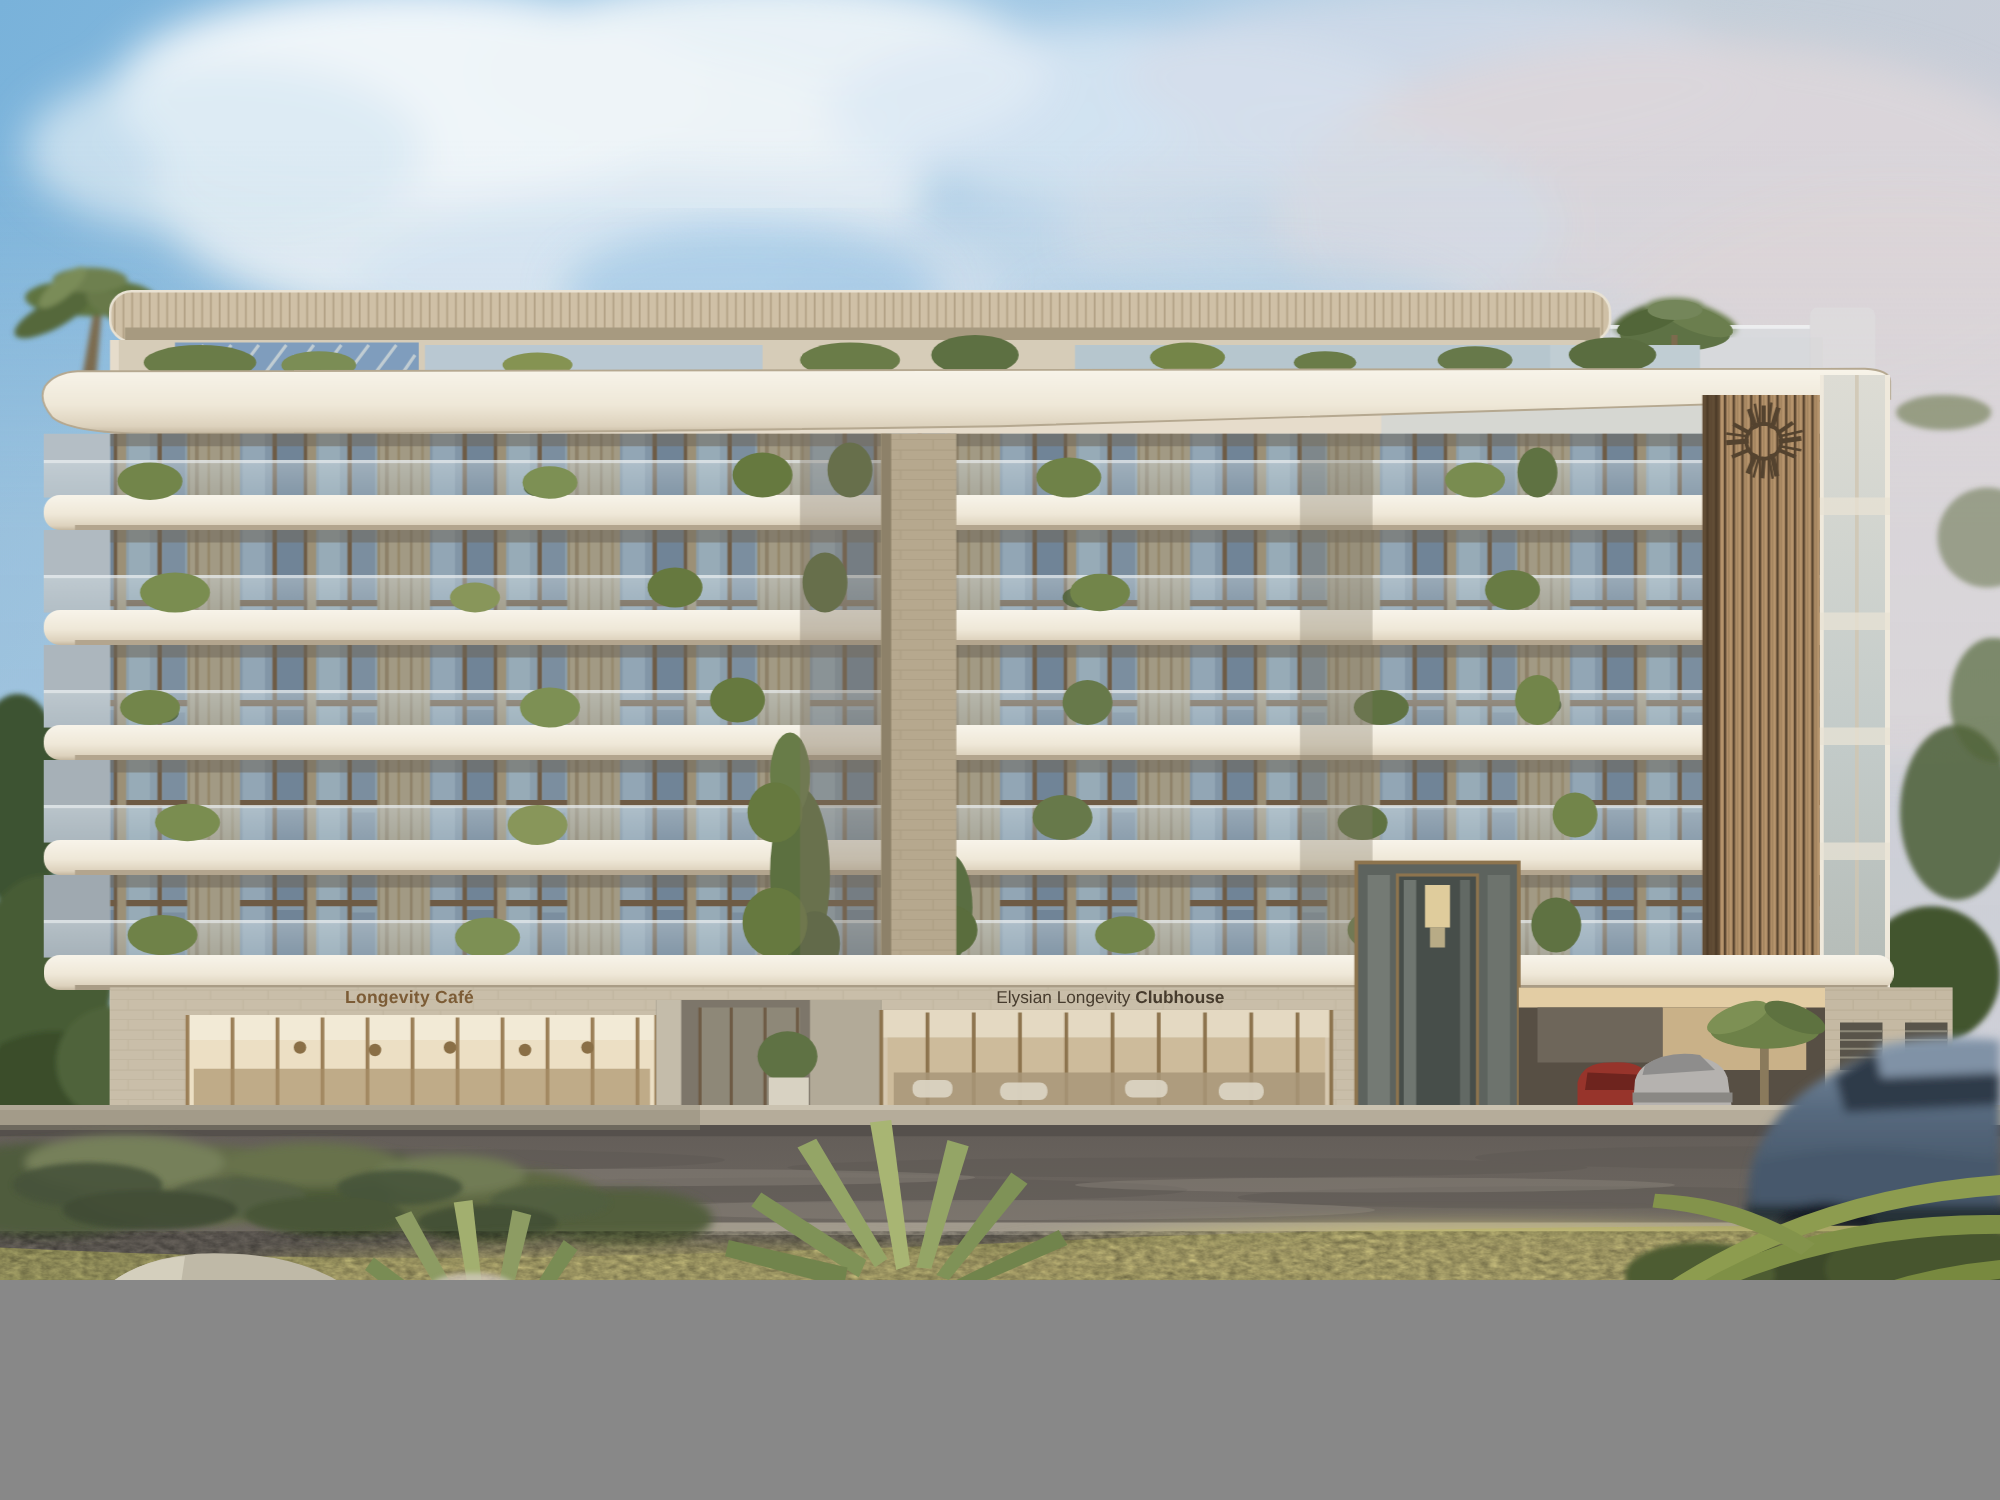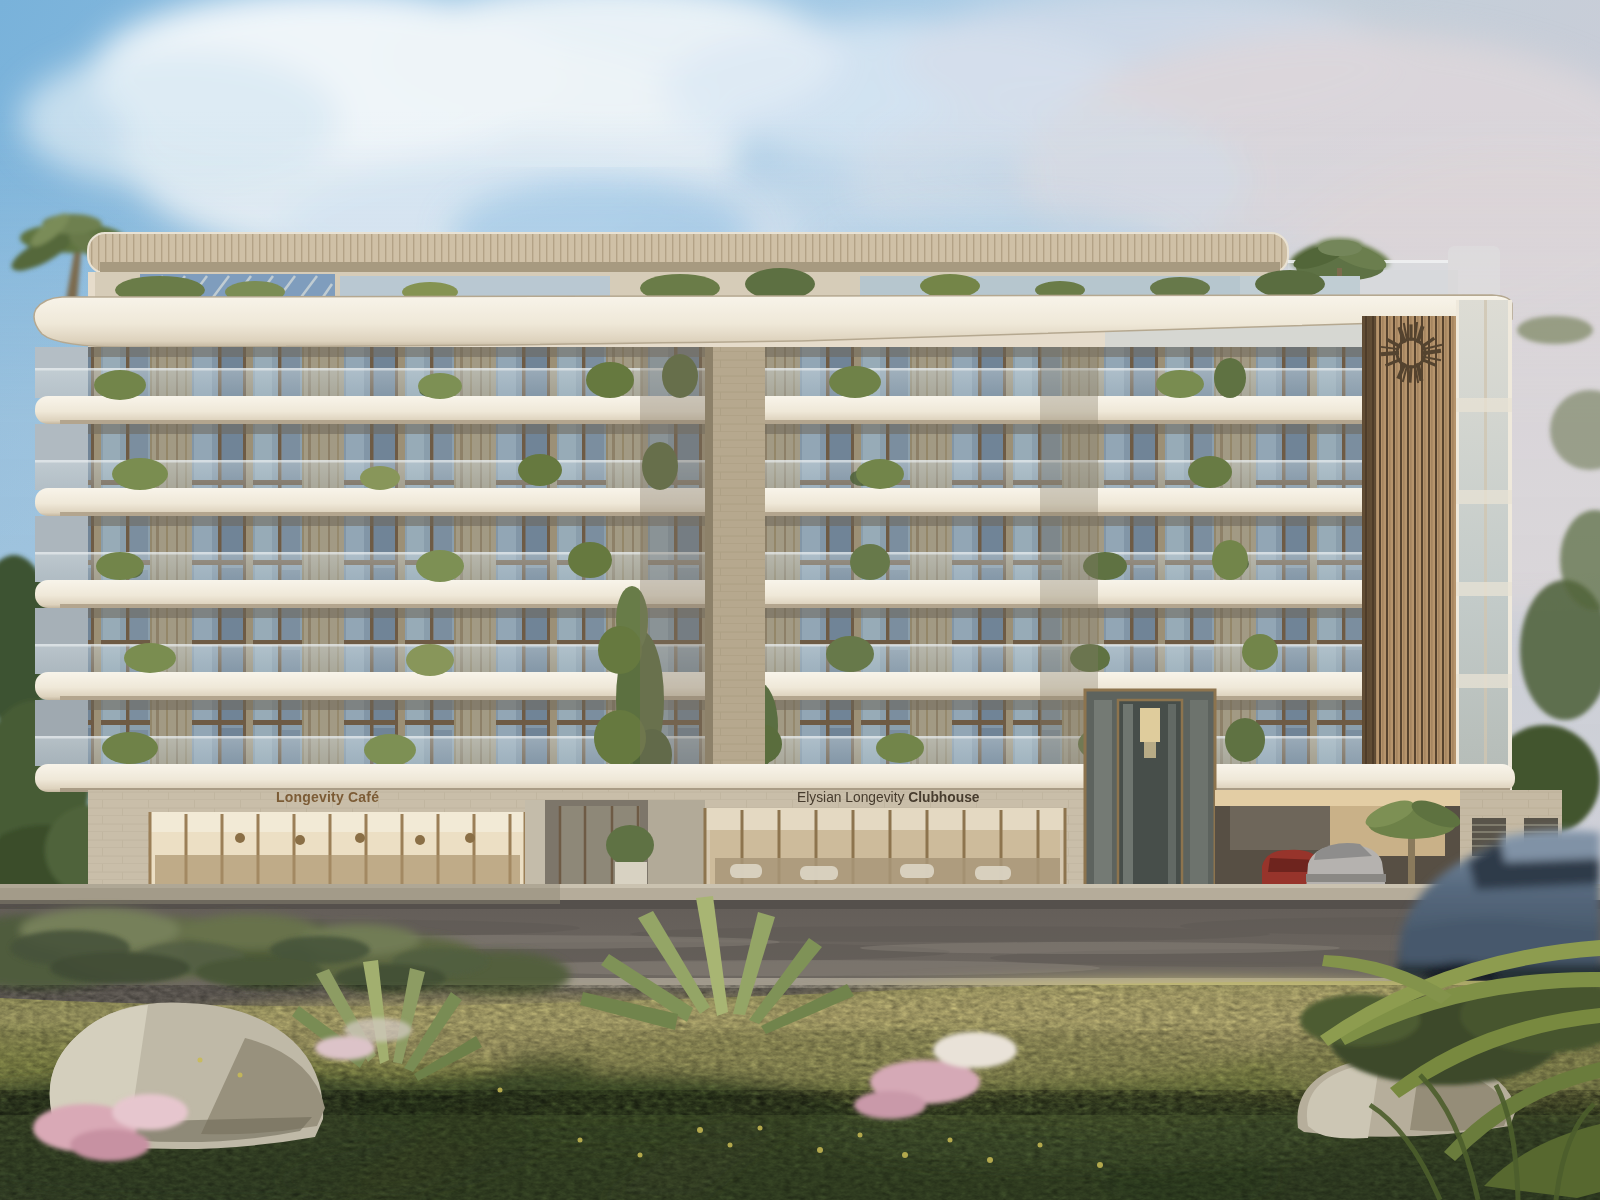--- a/index.html
+++ b/index.html
@@ -1,16 +1,16 @@
 <!DOCTYPE html>
 <html><head>
 <meta charset="utf-8">
 <style>
   html,body{margin:0;padding:0;background:#888;}
-  .stage{position:relative;width:1600px;height:1200px;overflow:hidden;font-family:"Liberation Sans",sans-serif;text-decoration:underline;}
+  .stage{position:relative;width:1600px;height:1024px;overflow:hidden;font-family:"Liberation Sans",sans-serif;text-decoration:underline;}
   svg{display:block;}
 </style>
 </head>
 <body>
 <div class="stage">
 <svg width="1600" height="1200" viewBox="0 0 1600 1200">
 <defs>
   <linearGradient id="sky" x1="0" y1="0" x2="1" y2="0.35">
     <stop offset="0" stop-color="#79b2da"></stop>
     <stop offset="0.3" stop-color="#8fbfe2"></stop>

